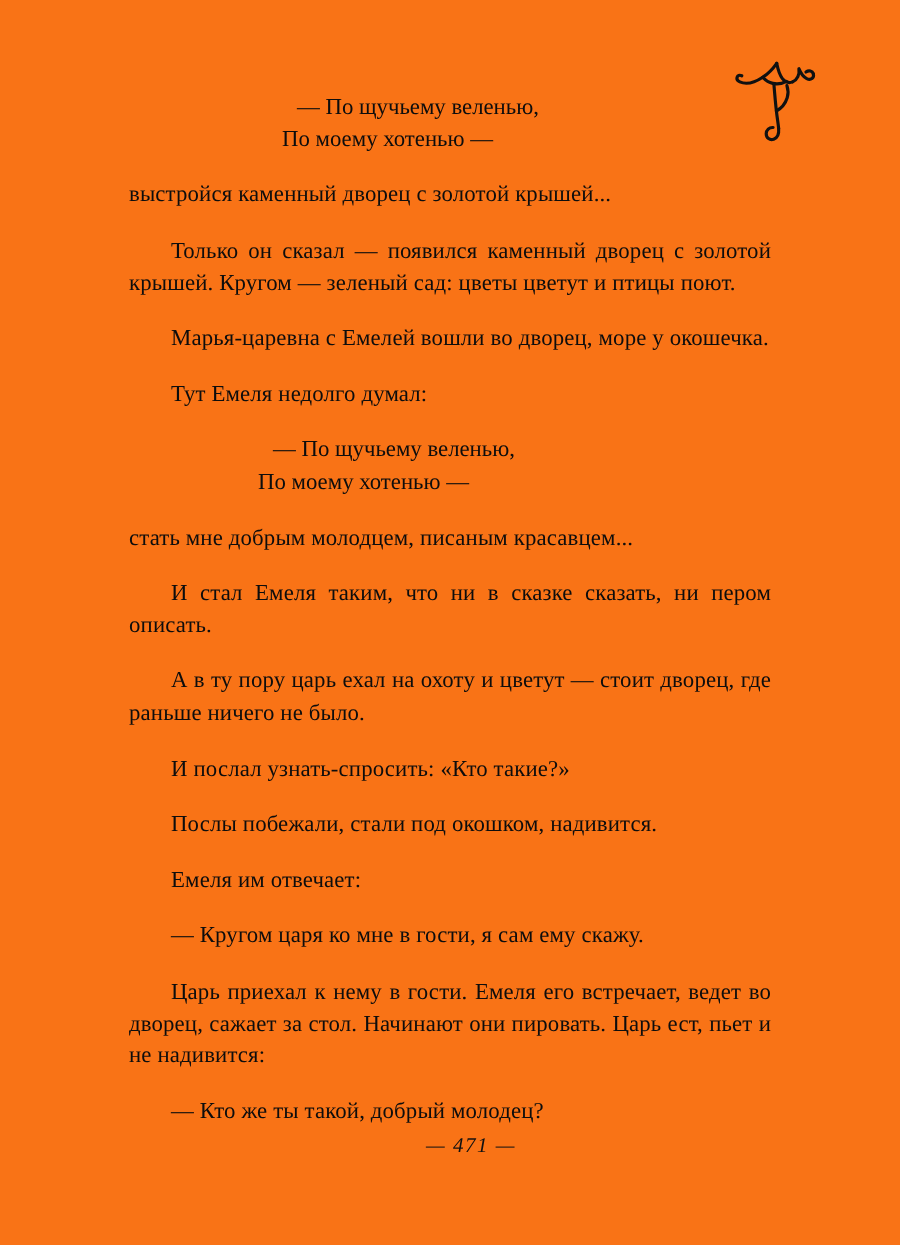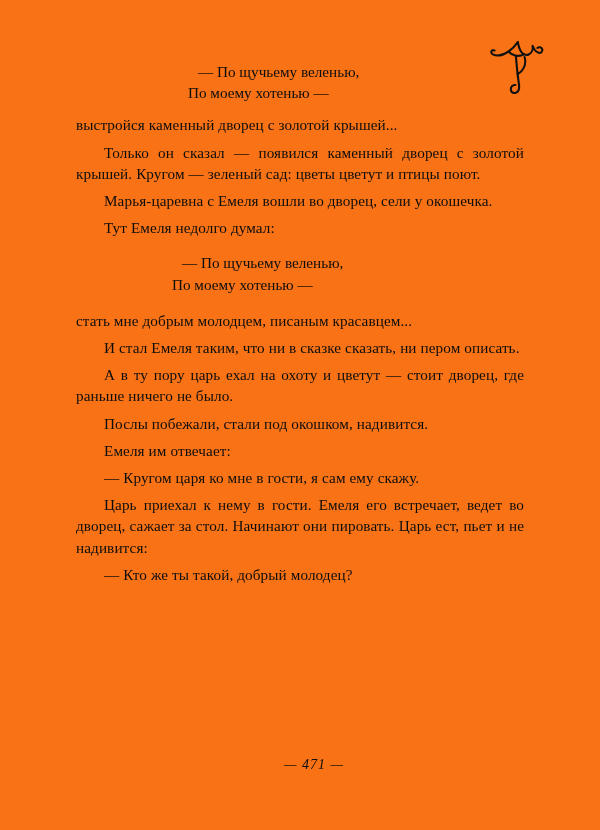--- a/index.html
+++ b/index.html
@@ -29,21 +29,21 @@
 
   
   .content {
     position: absolute;
     top: 52px;
     left: 70px;
     width: 460px;
   }
 
   .para {
-    margin: 6px;
+    margin: 16px;
     font-size: 15.2px;
     line-height: 21.2px;
     text-align: justify;
     text-justify: inter-word;
     text-indent: 28px;
     hyphens: manual;
     letter-spacing: 0.1px;
   }
   .para.noindent { text-indent: 0; }
   .para.last-full { text-align-last: left; }
@@ -99,31 +99,32 @@
 
   <div class="content">
 
     <div class="verse-block">
       <p class="verse l1">— По щучьему веленью,</p>
       <p class="verse l2">По моему хотенью —</p>
     </div>
 
     <p class="para noindent">выстройся каменный дворец с золотой крышей...</p>
     <p class="para">Только он сказал — появился каменный дворец с золотой крышей. Кругом — зеленый сад: цветы цветут и птицы поют.</p>
-    <p class="para">Марья-царевна с Емеля вошли во дворец, сели у окошечка.</p>
+    <p class="para">Марья-царевна с Емелей вошли во дворец, море у окошечка.</p>
     <p class="para">Тут Емеля недолго думал:</p>
 
     <div class="verse-block second">
       <p class="verse l1">— По щучьему веленью,</p>
       <p class="verse l2">По моему хотенью —</p>
     </div>
 
     <p class="para noindent">стать мне добрым молодцем, писаным красавцем...</p>
     <p class="para">И стал Емеля таким, что ни в сказке сказать, ни пером описать.</p>
     <p class="para">А в ту пору царь ехал на охоту и цветут — стоит дворец, где раньше ничего не было.</p>
+    <p class="para">И послал узнать-спросить: «Кто такие?»</p>
     <p class="para">Послы побежали, стали под окошком, надивится.</p>
     <p class="para">Емеля им отвечает:</p>
     <p class="para">— Кругом царя ко мне в гости, я сам ему скажу.</p>
     <p class="para">Царь приехал к нему в гости. Емеля его встречает, ведет во дворец, сажает за стол. Начинают они пировать. Царь ест, пьет и не надивится:</p>
     <p class="para">— Кто же ты такой, добрый молодец?</p>
 
   </div>
 
   <div class="folio">— 471 —</div>
 

